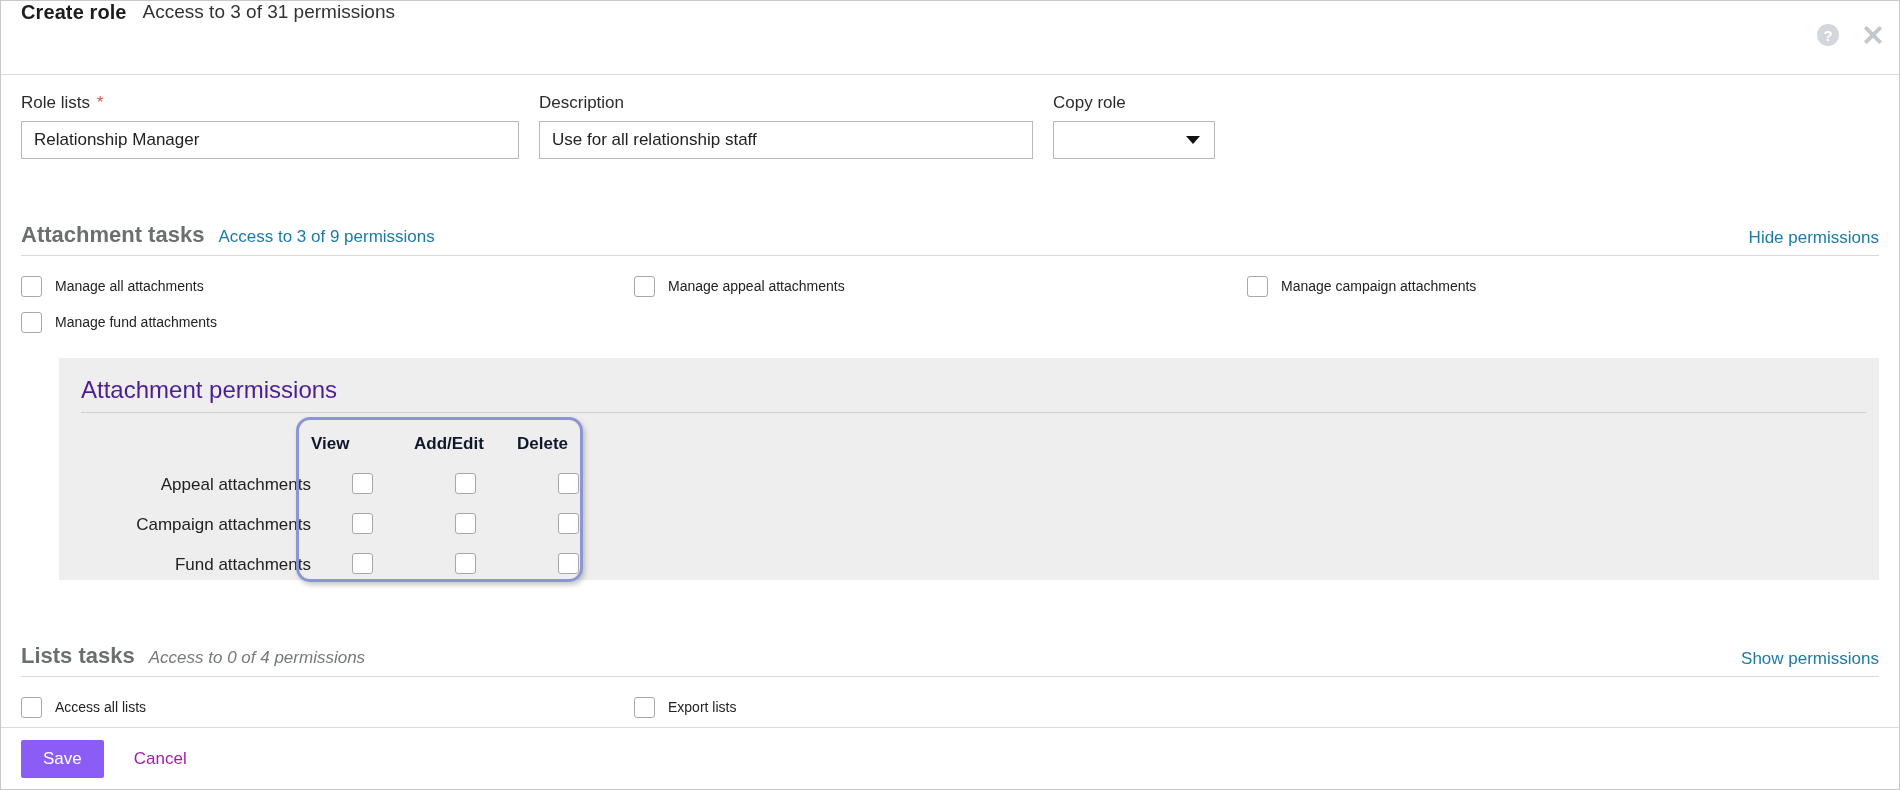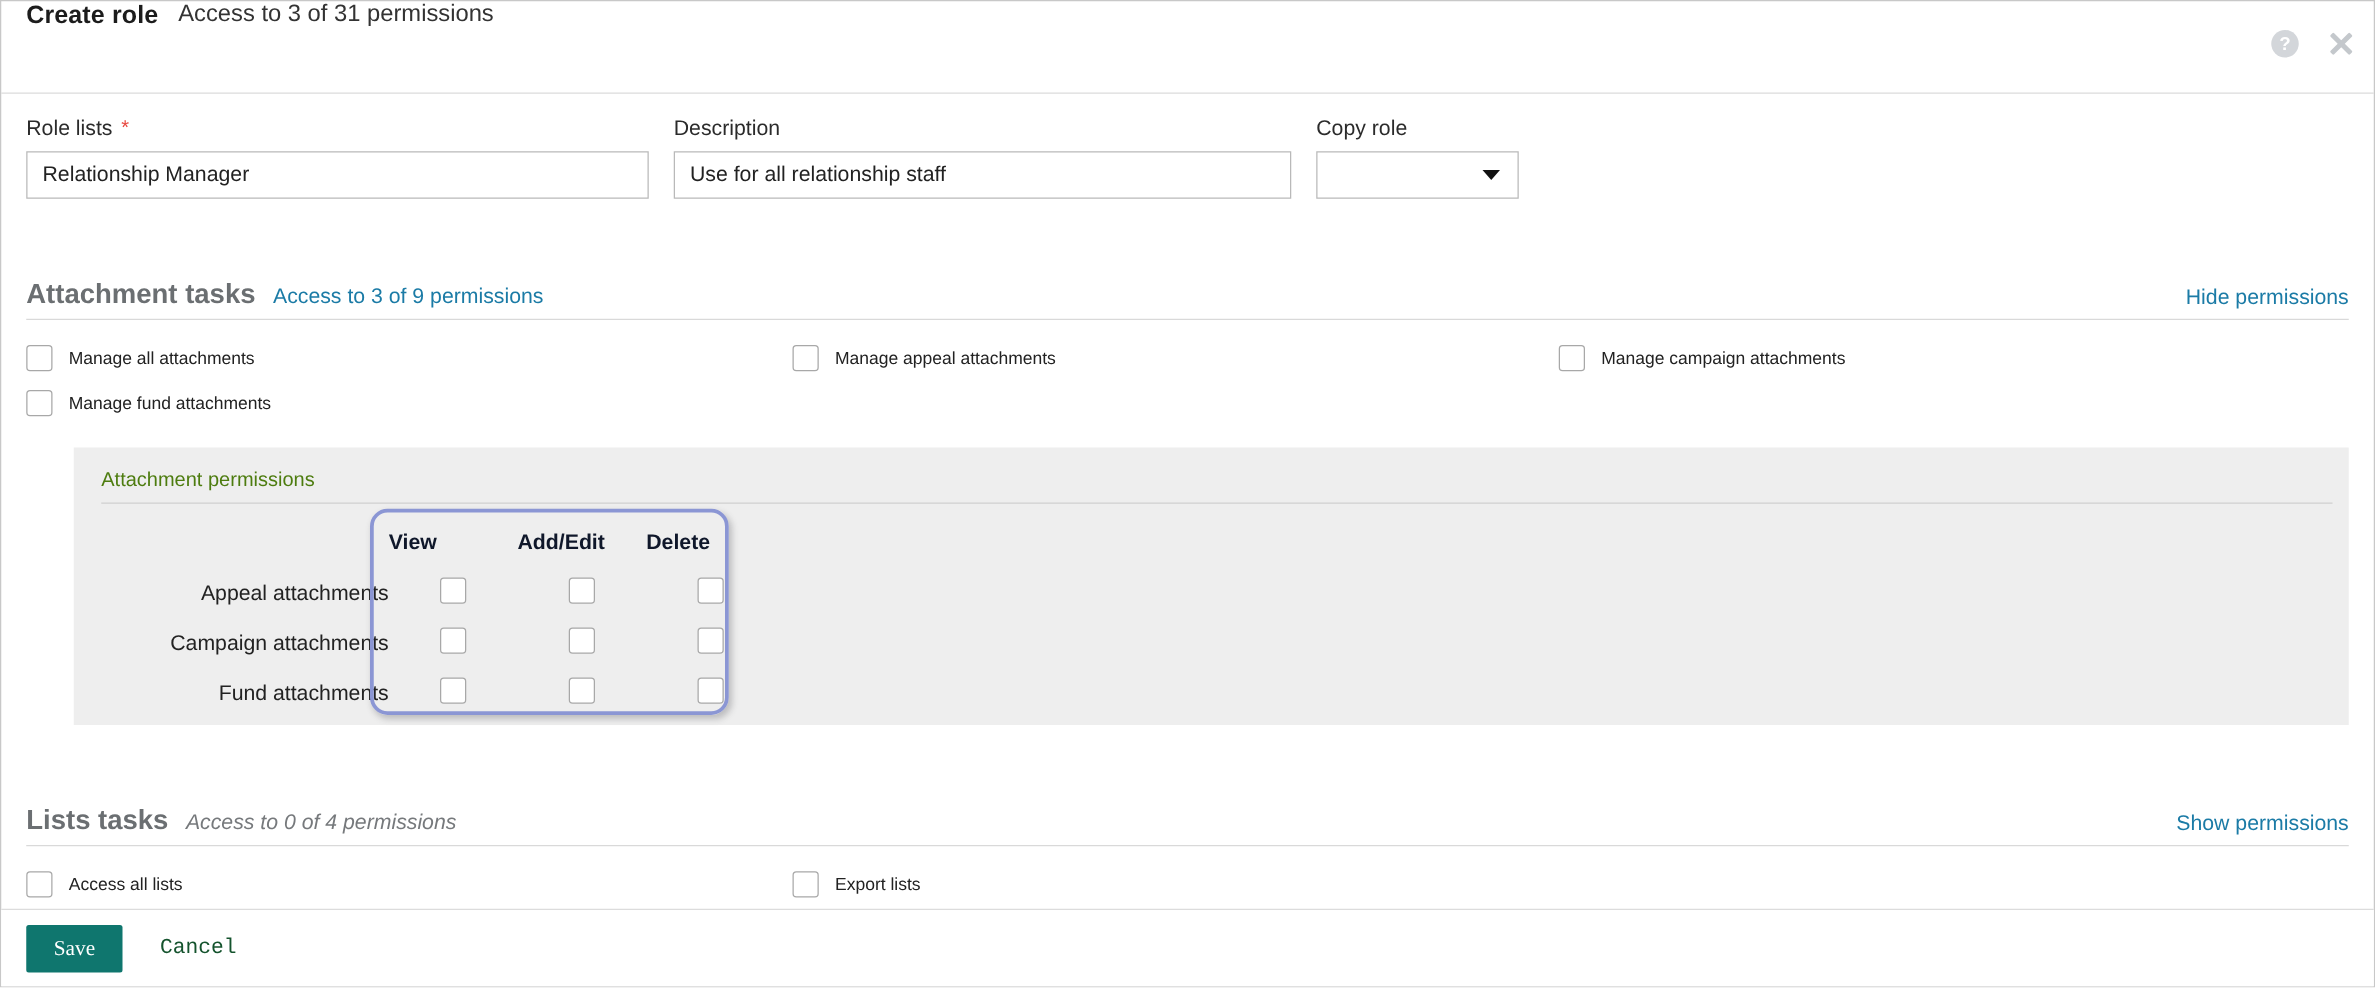--- a/index.html
+++ b/index.html
@@ -202,22 +202,22 @@
 
   
   .perm-panel {
     margin: 16px 20px 0 58px;
     background: #eeeeee;
     padding: 18px 22px 30px 22px;
     height: 222px;
     position: relative;
   }
   .perm-panel-title {
-    font-size: 16px;
-    color: #4d7c0f;
+    font-size: 24px;
+    color: #4c1d95;
     border-bottom: 1px solid #cfcfcf;
     padding-bottom: 8px;
     width: 1785px;
   }
   .perm-table-wrap {
     position: relative;
     margin-top: 10px;
   }
   .perm-table {
     border-collapse: collapse;
@@ -275,38 +275,38 @@
     position: absolute;
     left: 0; right: 0; bottom: 0;
     height: 62px;
     border-top: 1px solid #dcdcdc;
     display: flex;
     align-items: center;
     padding-left: 20px;
     background: #ffffff;
   }
   .btn-save {
-    background: #0f766e;
+    background: #8b5cf6;
     color: #ffffff;
     font-size: 17px;
     border: none;
     height: 38px;
     padding: 0 22px;
     cursor: pointer;
-    font-family: Liberation Serif, serif;
+    font-family: Liberation Sans, sans-serif;
     border-radius: 2px;
   }
   .btn-cancel {
     font-size: 17px;
-    color: #14532d;
+    color: #a21caf;
     margin-left: 24px;
     cursor: pointer;
     background: none;
     border: none;
-    font-family: Liberation Mono, monospace;
+    font-family: Liberation Sans, sans-serif;
   }
 </style>
 </head>
 <body>
 
 <div class="dialog">
 
   <div class="header">
     <span class="header-title">Create role</span>
     <span class="header-sub">Access to 3 of 31 permissions</span>

